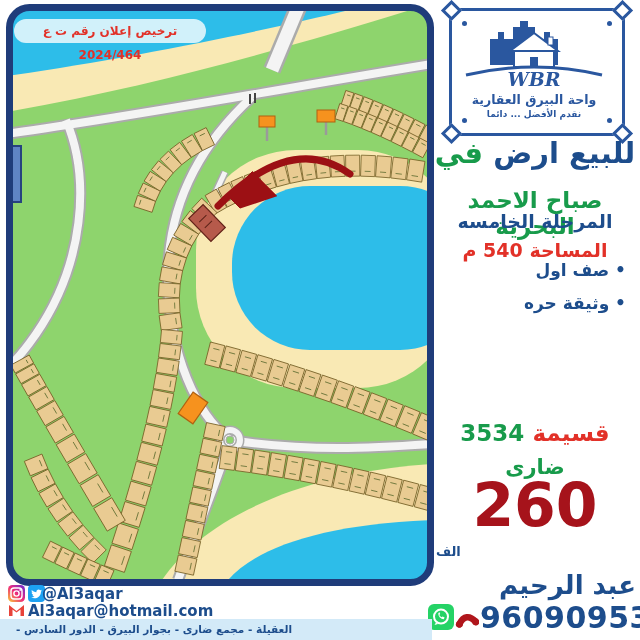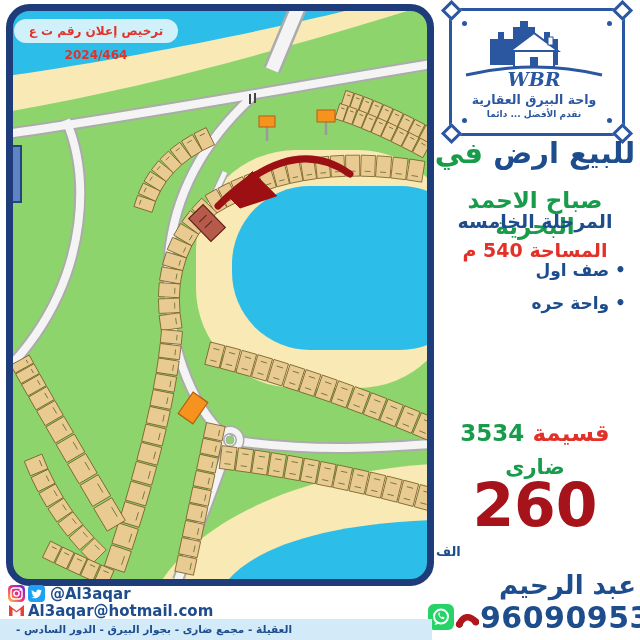--- a/index.html
+++ b/index.html
@@ -1,21 +1,21 @@
 <!DOCTYPE html>
 <html lang="ar" style="--blue: #1d4d8c; --logo-blue: #2a579f; --green: #189b4b; --red: #e23128; --dark-red: #a6131b; --strip: #d3eaf8; --map-frame: #1f3c7a; --water: #2dbde9; --sand: #f9e9b4; --map-green: #8ed46d; --whatsapp-green: #25d366; --twitter-blue: #1da1f2; --gmail-red: #e8433a;"><head>
 <meta charset="utf-8">
 <style>
   html,body{margin:0;padding:0;}
   body{width:640px;height:640px;position:relative;overflow:hidden;background:#ffffff;
        font-family:"DejaVu Sans","Liberation Sans",sans-serif;}
   .abs{position:absolute;}
   
   #map-wrap{left:6px;top:4px;width:428px;height:582px;}
-  #license{left:14px;top:19px;width:164px;height:24px;background:rgba(255,255,255,.78);
+  #license{left:14px;top:19px;width:192px;height:24px;background:rgba(255,255,255,.78);
            border-radius:12px;color:var(--red,#e23128);font-size:12px;font-weight:bold;
            line-height:24px;text-align:center;direction:rtl;}
   
   .rp{left:432px;width:206px;text-align:center;direction:rtl;font-weight:bold;}
   #plaque{left:449px;top:8px;width:170px;height:122px;background:#fff;
           border:3px solid var(--logo-blue,#2a579f);border-radius:10px;}
   #plaque .dot{position:absolute;width:5px;height:5px;border-radius:50%;background:var(--logo-blue,#2a579f);}
   #plaque .corn{position:absolute;width:9px;height:9px;background:#fff;
           border:3px solid var(--logo-blue,#2a579f);transform:rotate(45deg);}
   #wbr-text{left:449px;top:68px;width:170px;text-align:center;
@@ -41,21 +41,21 @@
   #price{top:474px;font-size:60px;line-height:62px;font-weight:800;color:var(--dark-red,#a6131b);}
   #price-unit{left:436px;top:544px;font-size:13px;font-weight:bold;color:var(--blue,#1d4d8c);}
   #agent{left:432px;top:570px;width:204px;text-align:right;direction:rtl;font-size:26px;
          font-weight:800;color:var(--blue,#1d4d8c);}
   #phone{left:480px;top:600px;width:160px;font-size:30px;font-weight:800;
          color:var(--blue,#1d4d8c);letter-spacing:.5px;}
   
   #strip{left:0;top:619px;width:432px;height:21px;background:var(--strip,#d3eaf8);}
   #address{left:4px;top:619px;width:300px;height:21px;line-height:21px;text-align:center;
            font-size:10.5px;font-weight:bold;color:var(--blue,#1d4d8c);direction:rtl;}
-  #handle{left:50px;top:585px;font-size:15px;font-weight:bold;color:var(--blue,#1d4d8c);}
+  #handle{left:42px;top:585px;font-size:15px;font-weight:bold;color:var(--blue,#1d4d8c);}
   #email{left:28px;top:602px;font-size:15px;font-weight:bold;color:var(--blue,#1d4d8c);}
 </style>
 </head>
 <body>
 
 <div class="abs" id="map-wrap">
 <svg width="428" height="582" viewBox="0 0 428 582">
   <defs>
     <clipPath id="mapclip">
           <rect x="6" y="6" width="416" height="570" rx="16"></rect>
@@ -636,21 +636,21 @@
 
 <div class="abs rp" id="title">
   <span>للبيع ارض</span>
   <span class="grn">في</span>
 </div>
 <div class="abs rp" id="location">صباح الاحمد البحرية</div>
 <div class="abs rp" id="phase">المرحلة الخامسه</div>
 <div class="abs rp" id="area">المساحة 540 م</div>
 <div class="abs rp" id="features">
   <div>صف اول</div>
-  <div>واحة حره</div>
+  <div>وثيقة حره</div>
 </div>
 <div class="abs rp" id="plot-line">
   <span class="lbl">قسيمة</span>
   <span class="num">3534</span>
 </div>
 <div class="abs rp" id="price-label">ضارى</div>
 <div class="abs rp" id="price">260</div>
 <div class="abs" id="price-unit">الف</div>
 
 <div class="abs" id="agent">عبد الرحيم</div>

